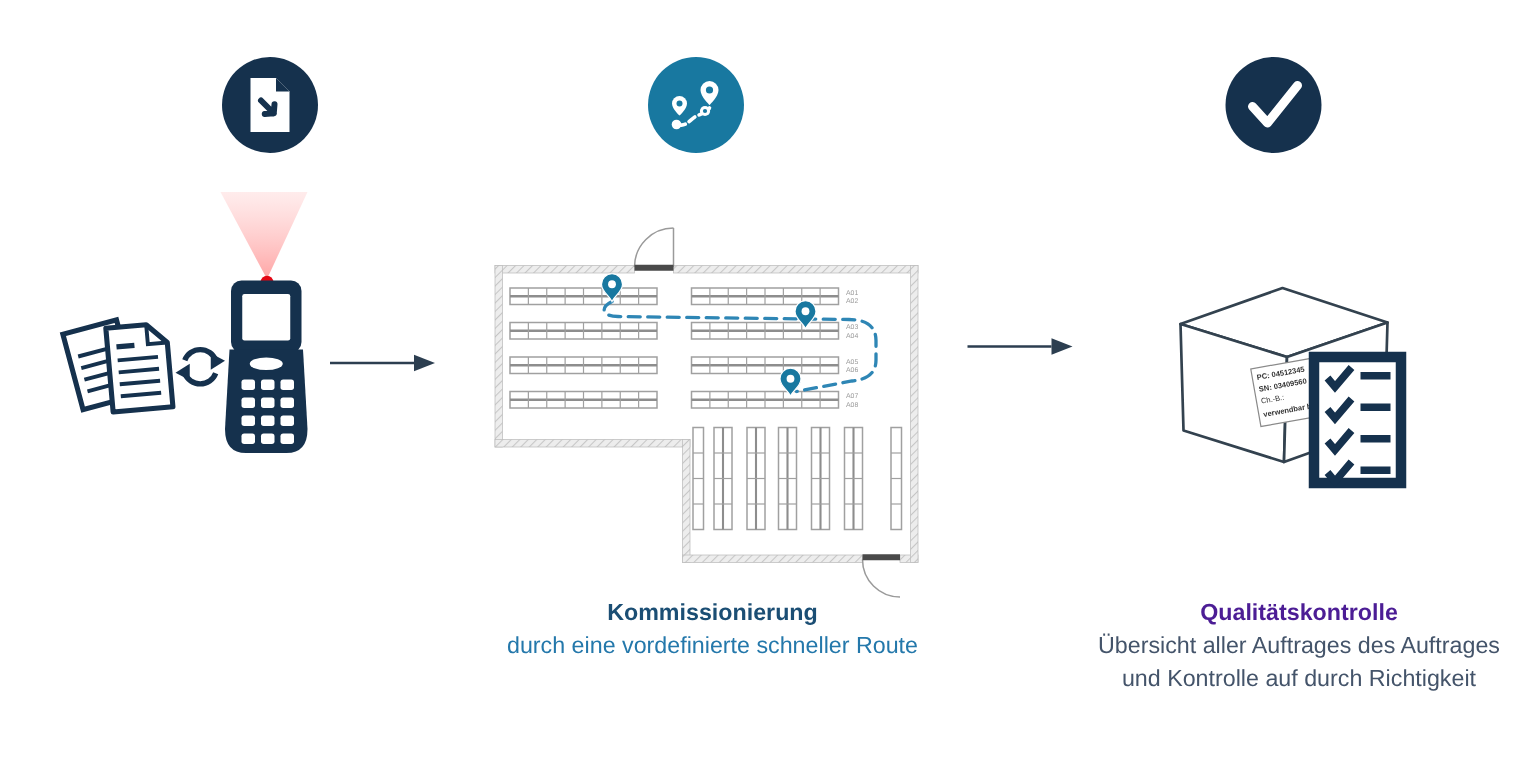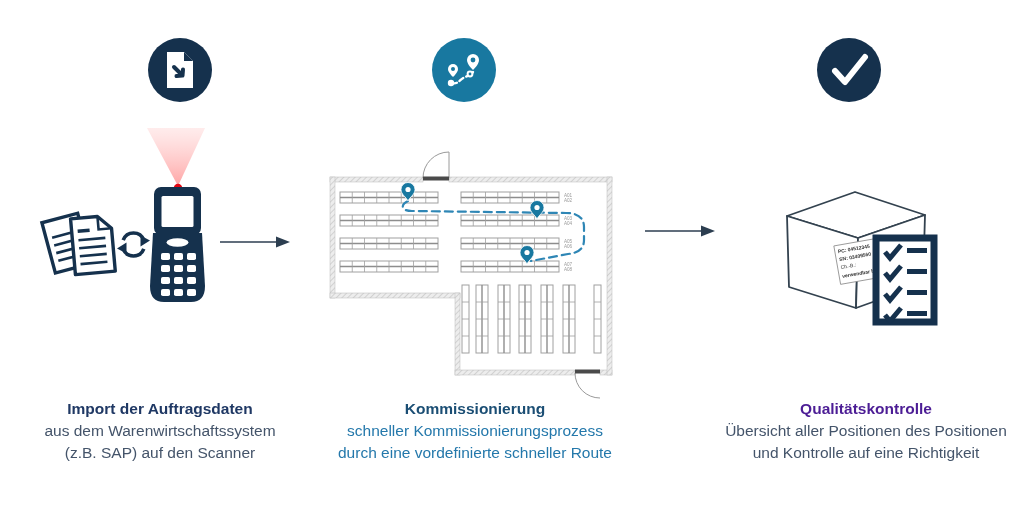--- a/index.html
+++ b/index.html
@@ -253,31 +253,25 @@
       </g>
       <g fill="#15314d">
         <rect x="152" y="70" width="20" height="5"></rect>
         <rect x="152" y="91" width="20" height="5"></rect>
         <rect x="152" y="112" width="20" height="5"></rect>
         <rect x="152" y="133" width="20" height="5"></rect>
       </g>
     </g>
   </svg>
 
-  <div class="caption" style="left:10px;top:398px;width:300px;color:#44546a;">
-    <div class="title" style="color:#1f3864;">Import der Auftragsdaten</div>
-    <div>aus dem Warenwirtschaftssystem</div>
-    <div>(z.B. SAP) auf den Scanner</div>
-  </div>
 
   <div class="caption" style="left:325px;top:398px;width:300px;color:#2478ab;">
     <div class="title" style="color:#1b4e74;">Kommissionierung</div>
-    <div>schneller Kommissionierungsprozess</div>
     <div>durch eine vordefinierte schneller Route</div>
   </div>
 
   <div class="caption" style="left:716px;top:398px;width:300px;color:#44546a;">
     <div class="title" style="color:#4c1d95;">Qualitätskontrolle</div>
-    <div>Übersicht aller Positionen des Positionen</div>
-    <div>und Kontrolle auf eine Richtigkeit</div>
+    <div>Übersicht aller Auftrages des Auftrages</div>
+    <div>und Kontrolle auf durch Richtigkeit</div>
   </div>
 
 </div>
 
 </body></html>

